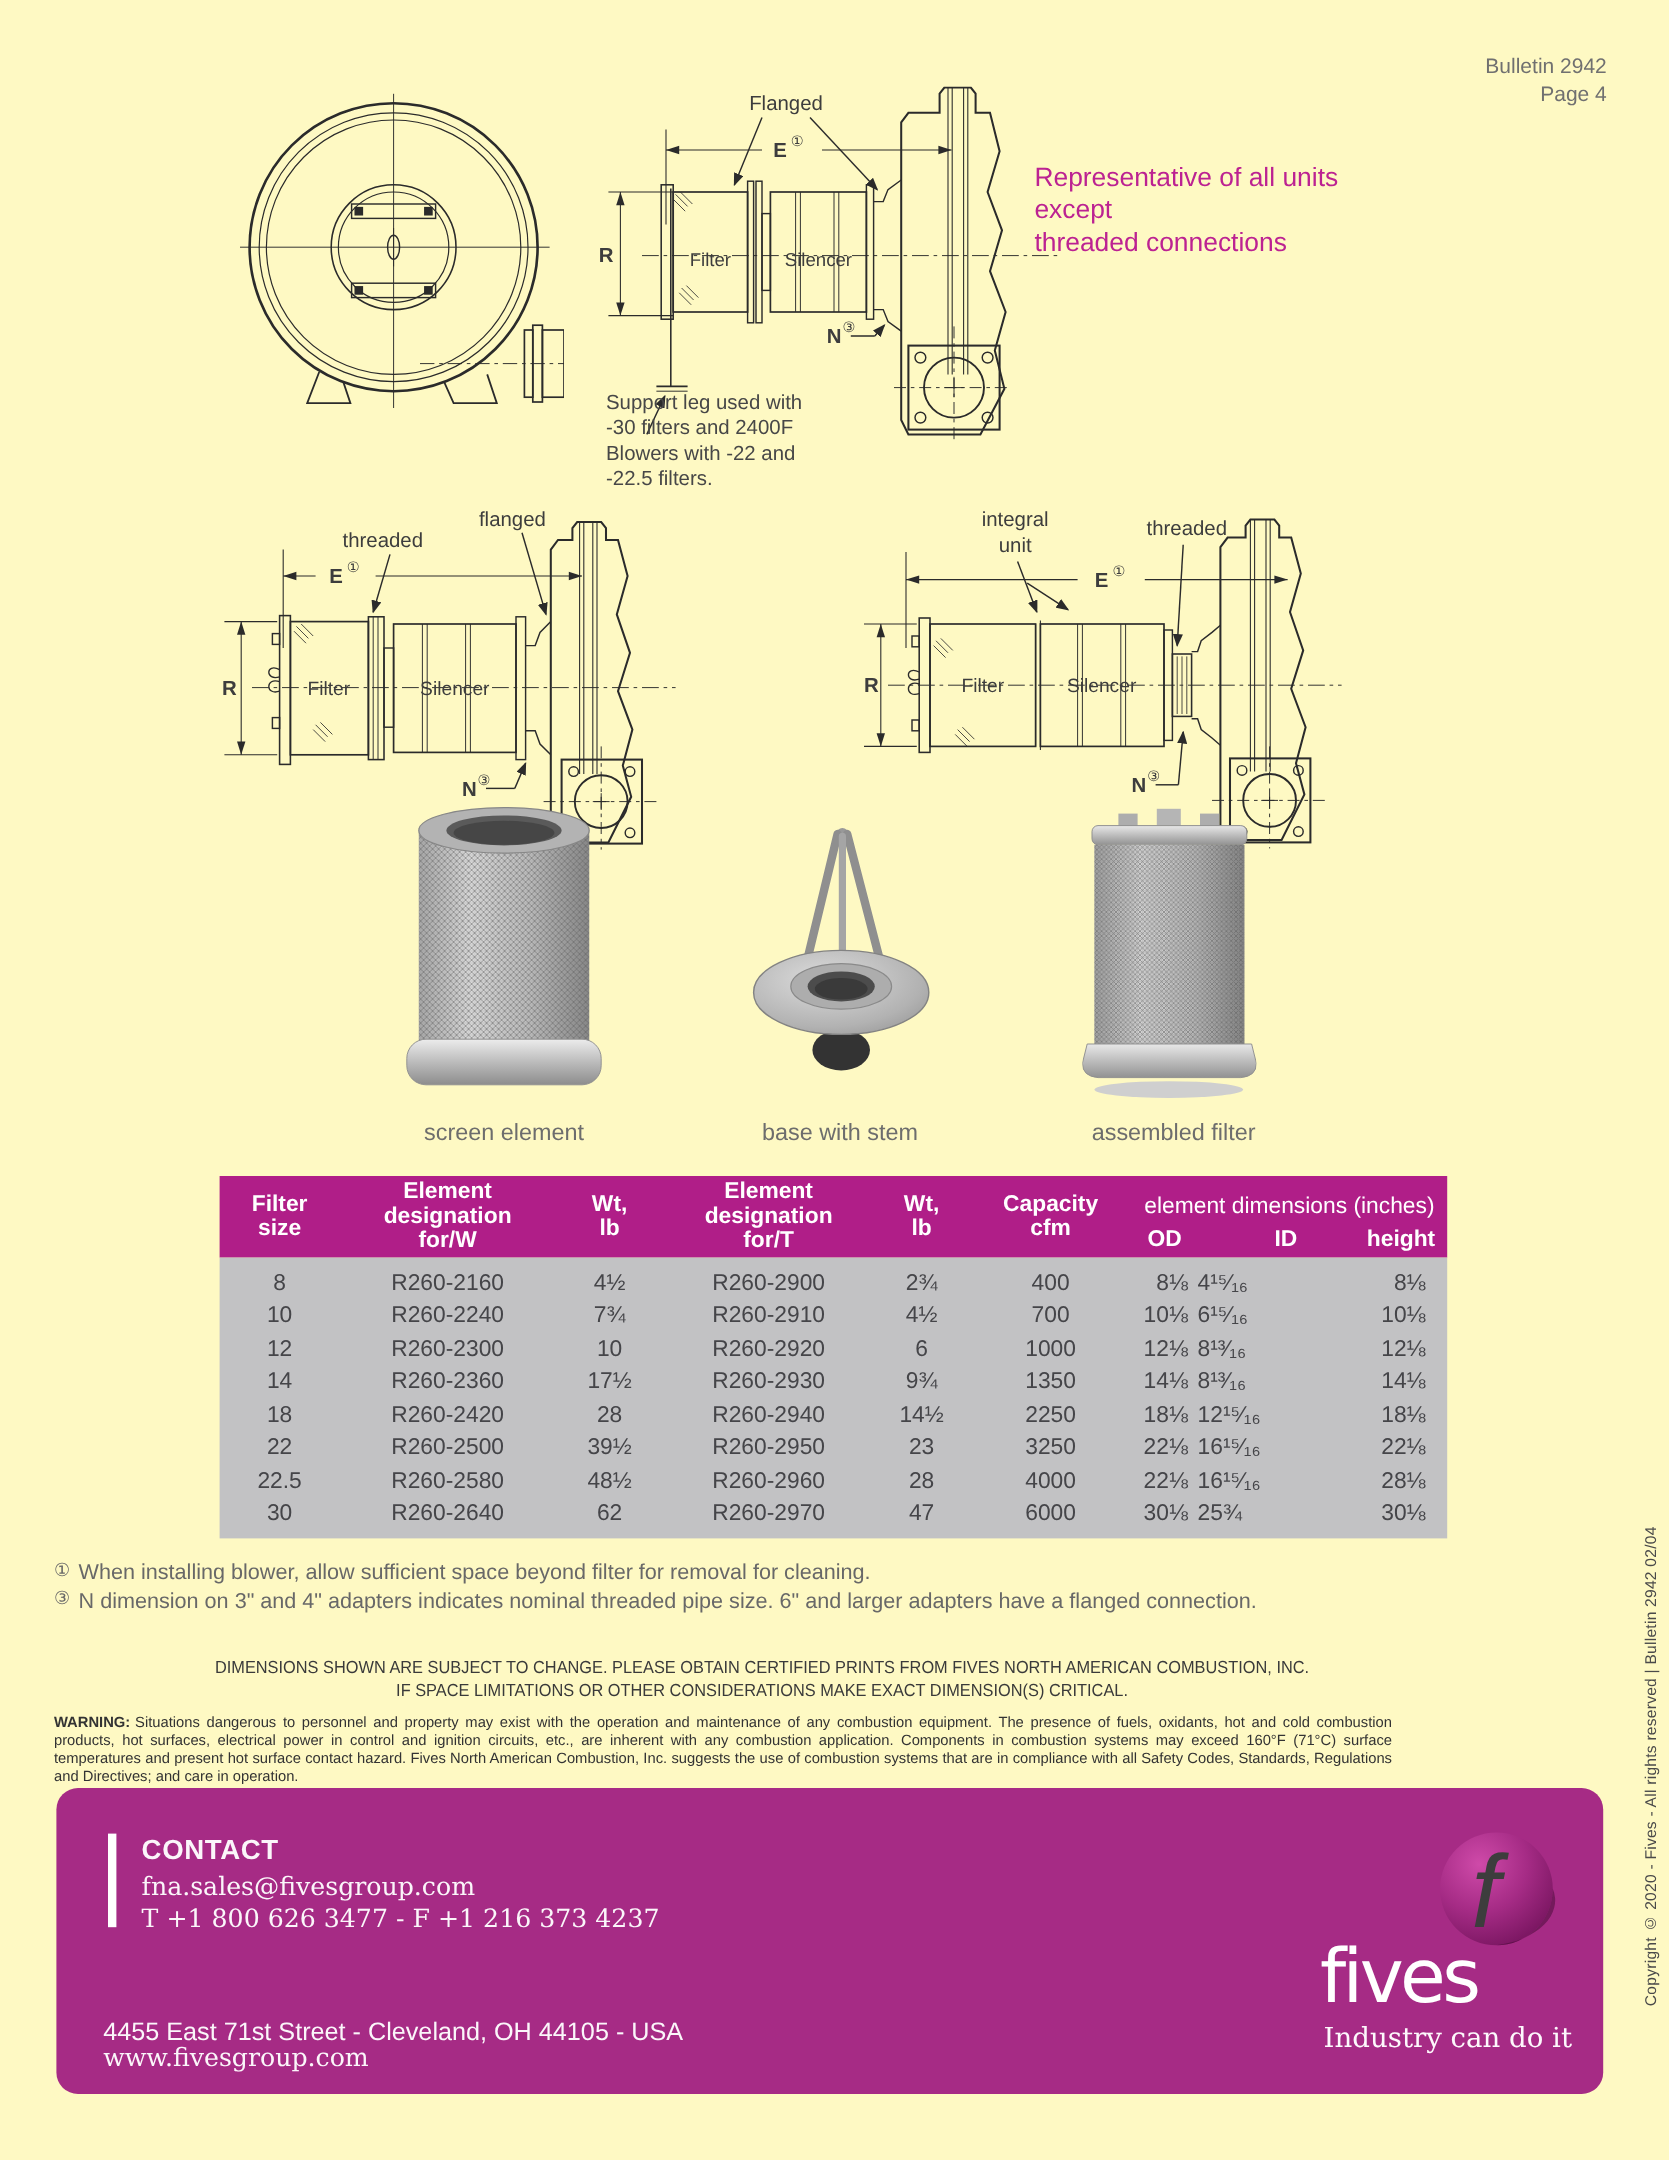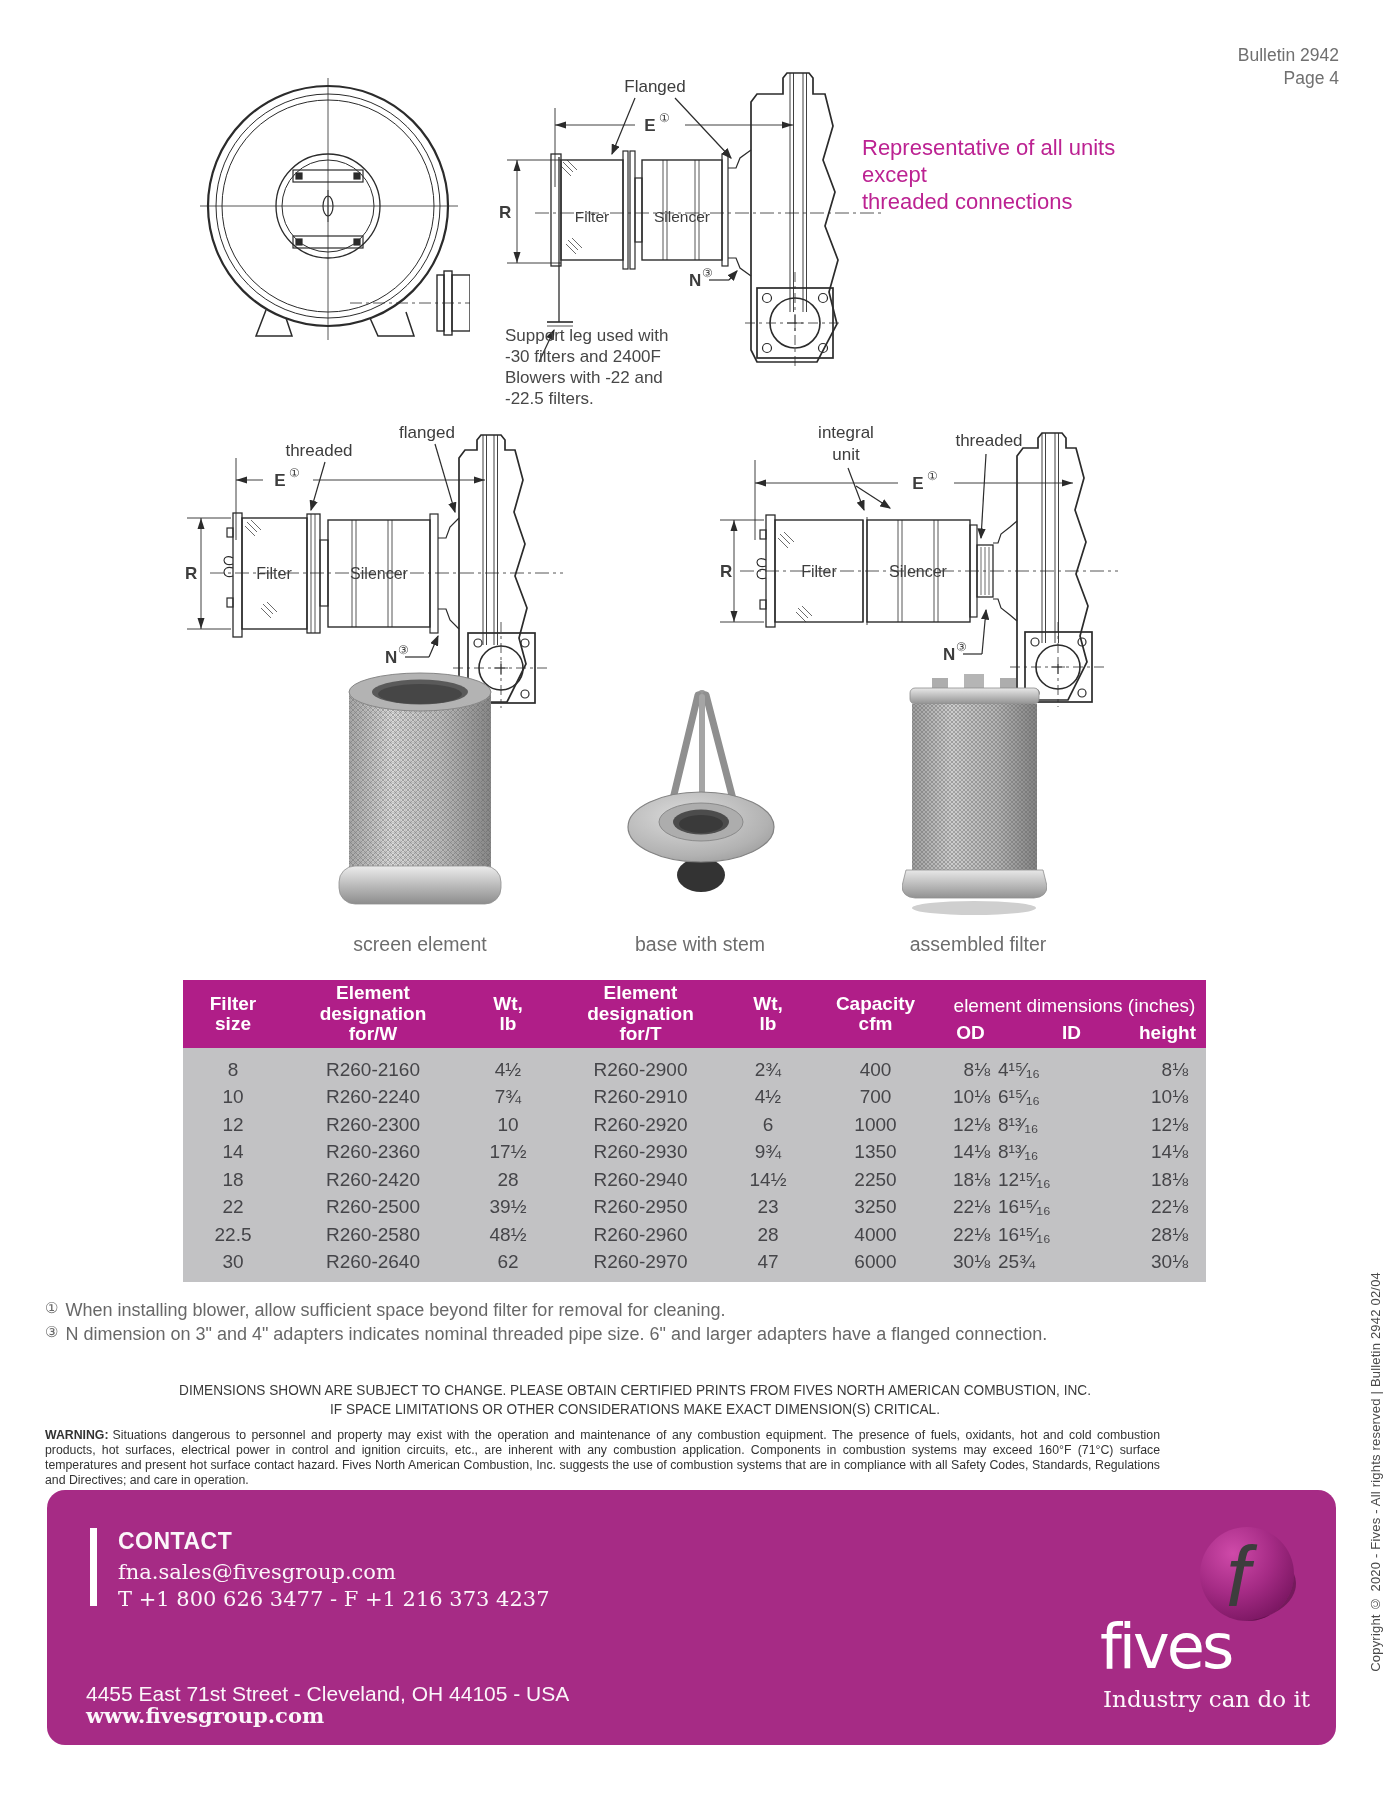--- a/index.html
+++ b/index.html
@@ -5,21 +5,21 @@
   :root{
     --brand-magenta:#b01e88;
     --footer-magenta:#a62b85;
     --note-magenta:#bc2292;
     --table-body-bg:#c2c2c4;
     --tcols:100px 180px 90px 175px 80px 135px 55px 85px 123px;
   }
   *{margin:0;padding:0;box-sizing:border-box;}
   html,body{background:#888;}
   #page{
-    position:relative;width:1391px;height:1800px;background:#ffffff;
+    position:relative;width:1391px;height:1800px;background:#fef9c3;
     font-family:"Liberation Sans",sans-serif;overflow:hidden;margin:0 auto;
   }
   .abs{position:absolute;}
   
   .bulletin{top:44px;right:52px;text-align:right;color:#707070;font-size:17.5px;line-height:23px;}
   
   .rep-note{left:862px;top:134px;width:300px;color:var(--note-magenta);font-size:22px;line-height:27px;white-space:pre-line;}
   .support-note{left:505px;top:325px;width:180px;color:#474747;font-size:17px;line-height:21px;white-space:pre-line;}
   svg text{font-family:"Liberation Sans",sans-serif;fill:#3d3d3d;}
   
@@ -51,21 +51,21 @@
   .warning{left:45px;top:1428px;width:1115px;color:#333;font-size:12.3px;line-height:15px;text-align:justify;}
   .warning b{margin-right:4px;}
   
   .footer{left:47px;top:1490px;width:1289px;height:255px;background:var(--footer-magenta);color:#fbf6fa;border-radius:18px;}
   .footer .bar{position:absolute;left:43px;top:38px;width:7px;height:78px;background:#ffffff;}
   .contact-label{position:absolute;left:71px;top:38px;font-size:23px;font-weight:bold;letter-spacing:.5px;}
   .contact-email{position:absolute;left:71px;top:70px;font-family:"DejaVu Serif",serif;font-size:21px;}
   .contact-phone{position:absolute;left:71px;top:97px;font-family:"DejaVu Serif",serif;font-size:21px;}
   .company{position:absolute;left:39px;top:155px;font-family:"DejaVu Serif",serif;font-weight:bold;font-size:22px;}
   .address{position:absolute;left:39px;top:192px;font-family:Liberation Sans, sans-serif;font-size:21px;}
-  .website{position:absolute;left:39px;top:213px;font-family:"DejaVu Serif",serif;font-weight:bold;font-size:21px;}
+  .website{position:absolute;left:39px;top:213px;font-family:"DejaVu Serif",serif;font-weight:normal;font-size:21px;}
   .wordmark{position:absolute;left:1053px;top:120px;font-family:"DejaVu Sans",sans-serif;font-size:62px;letter-spacing:-3px;color:#fff;}
   .tagline{position:absolute;left:1056px;top:196px;font-family:"DejaVu Serif",serif;font-size:23px;color:#fdf8fc;}
   .vtext{right:8px;bottom:128px;writing-mode:vertical-rl;transform:rotate(180deg);
          color:#4a4a4a;font-size:13px;letter-spacing:.2px;}
 </style>
 </head>
 <body>
 
 <div id="page">
 

